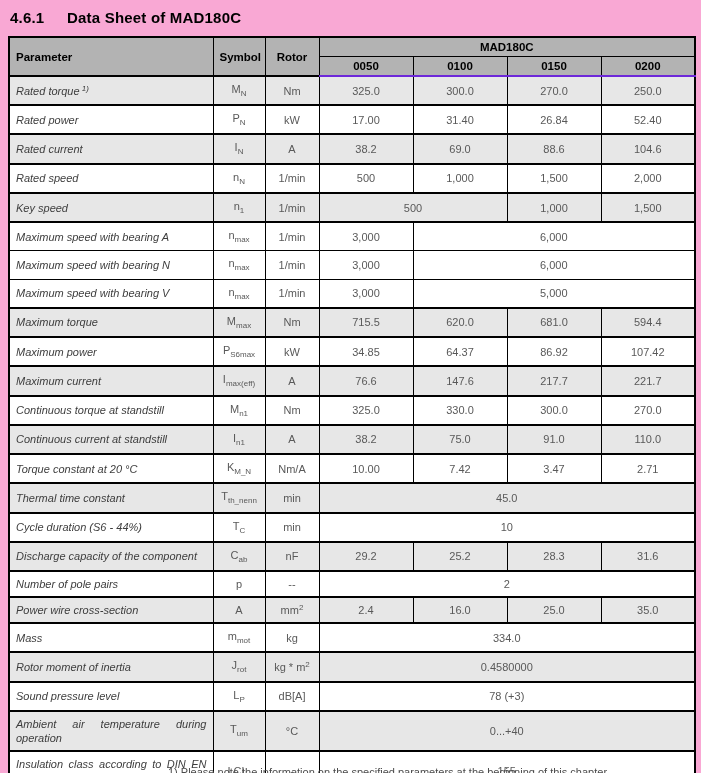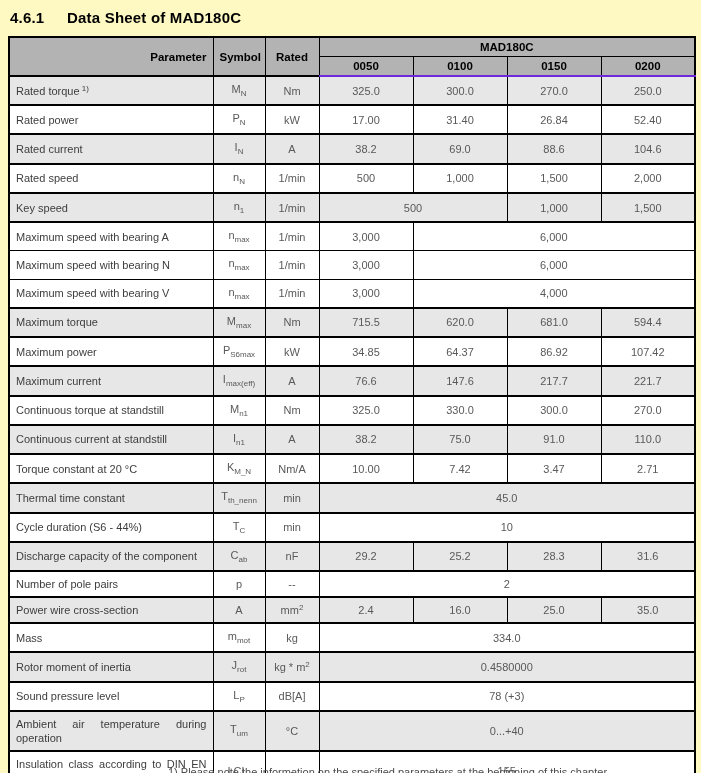--- a/index.html
+++ b/index.html
@@ -1,21 +1,21 @@
 <!DOCTYPE html>
 <html><head>
 <meta charset="utf-8">
 <style>
   * { box-sizing: border-box; }
   body { margin: 0; background: #ffffff; }
   .page {
     position: relative;
     width: 701px;
     height: 773px;
-    background: #fef9c3;
+    background: #f9a8d4;
     overflow: hidden;
     font-family: "Liberation Sans", sans-serif;
     color: #000;
   }
   .heading {
     padding: 9px 0 0 10px;
     font-size: 15px;
     font-weight: bold;
     color: #000;
     letter-spacing: 0.2px;
@@ -34,35 +34,35 @@
   }
   .datasheet thead th {
     background: #b3b3b3;
     font-size: 11.5px;
     font-weight: bold;
     color: #000;
     padding: 3px 6px;
     text-align: center;
     vertical-align: middle;
   }
-  .datasheet thead th.th-param { text-align: right; }
+  .datasheet thead th.th-param { text-align: left; }
   .datasheet thead tr:last-child th { border-bottom: 2px solid #6d28d9; }
   .datasheet tbody td {
     font-size: 11px;
     padding: 5px 6px;
     vertical-align: middle;
     line-height: 1.28;
     background: #ffffff;
   }
   .datasheet tbody tr.shaded td {
     background: #e7e7e7;
     border-top: 2px solid #000;
     border-bottom: 2px solid #000;
   }
-  td.param { text-align: justify; color: #3d3d3d; }
+  td.param { text-align: justify; color: #3d3d3d; font-style: italic; }
   td.sym, td.unit, td.val { text-align: center; color: #595959; }
   td.sym .sb { font-size: 8px; vertical-align: -3px; letter-spacing: 0; }
   sup.u2 { font-size: 8px; vertical-align: 4px; }
   sup.fn { font-size: 8px; vertical-align: 4px; color: #3d3d3d; }
   .footnote-clip {
     position: absolute;
     left: 120px;
     top: 766px;
     width: 572px;
     height: 7px;
@@ -89,21 +89,21 @@
       <col style="width:54px">
       <col style="width:94px">
       <col style="width:94px">
       <col style="width:94px">
       <col style="width:94px">
     </colgroup>
     <thead>
       <tr>
         <th rowspan="2" class="th-param">Parameter</th>
         <th rowspan="2">Symbol</th>
-        <th rowspan="2">Rated</th>
+        <th rowspan="2">Rotor</th>
         <th colspan="4">MAD180C</th>
       </tr>
       <tr id="model-row">
           <th>0050</th>
           <th>0100</th>
           <th>0150</th>
           <th>0200</th>
         </tr>
     </thead>
     <tbody id="tbody">
@@ -163,21 +163,21 @@
           <td class="sym">n<span class="sb">max</span></td>
           <td class="unit">1/min</td>
           <td class="val">3,000</td>
           <td class="val" colspan="3">6,000</td>
         </tr>
         <tr>
           <td class="param">Maximum speed with bearing V</td>
           <td class="sym">n<span class="sb">max</span></td>
           <td class="unit">1/min</td>
           <td class="val">3,000</td>
-          <td class="val" colspan="3">4,000</td>
+          <td class="val" colspan="3">5,000</td>
         </tr>
         <tr class="shaded">
           <td class="param">Maximum torque</td>
           <td class="sym">M<span class="sb">max</span></td>
           <td class="unit">Nm</td>
           <td class="val">715.5</td>
           <td class="val">620.0</td>
           <td class="val">681.0</td>
           <td class="val">594.4</td>
         </tr>

